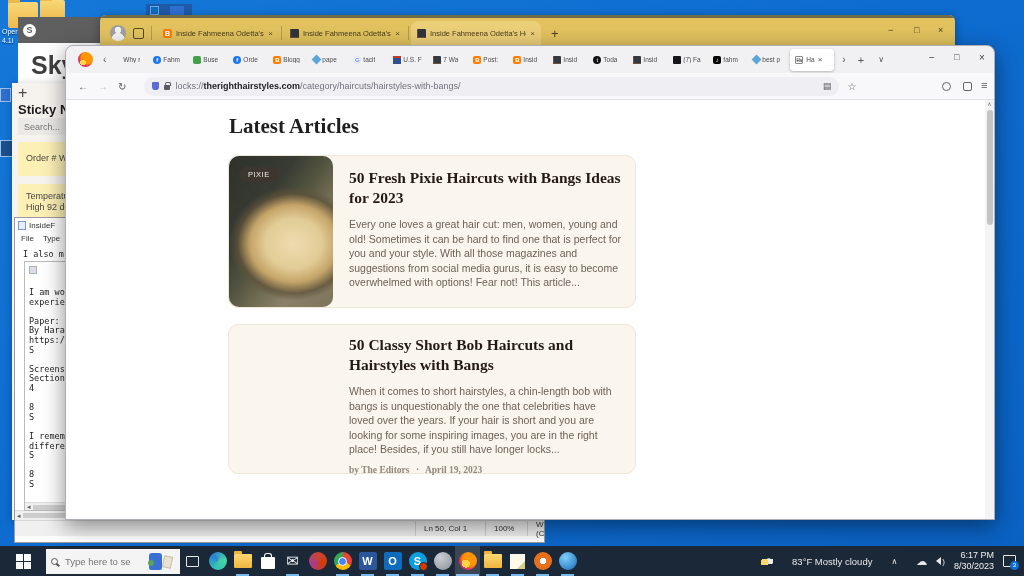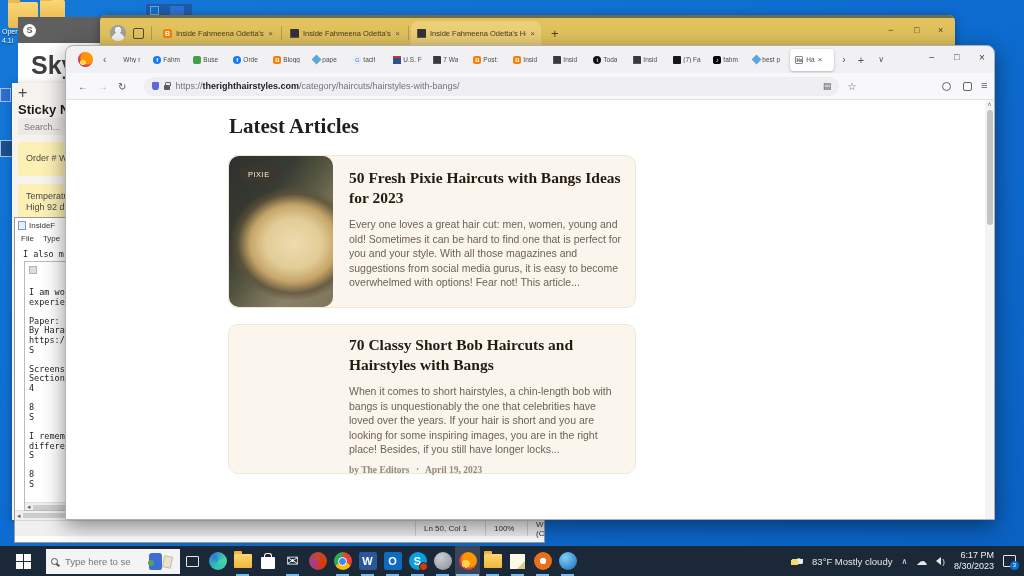--- a/index.html
+++ b/index.html
@@ -166,21 +166,21 @@
     background:#d83b01;border-radius:50%;border:1px solid #1b2838;}
   .i-gray{border-radius:50%;background:radial-gradient(circle at 35% 30%,#c9ced4,#8a9097);}
   .i-ffx{border-radius:50%;background:radial-gradient(circle at 38% 65%,#ffd54a 0 4px,transparent 4px),
       radial-gradient(circle at 60% 40%,#ff9500 0 7px,#f3522a 9px,#d6336c 10px);}
   .i-sticky{background:#fef8e7;width:15px;height:15px;position:relative;}
   .i-sticky:after{content:"";position:absolute;right:0;bottom:0;border:4px solid #d9c98f;
     border-left-color:transparent;border-top-color:transparent;}
   .i-compass{border-radius:50%;background:radial-gradient(circle at 50% 50%,#fff 0 3px,#e8701a 3px 9px);}
   .i-blue{border-radius:50%;background:radial-gradient(circle at 35% 30%,#7fd0f7,#1869b8);}
   .underl{position:absolute;bottom:0;height:2px;background:#76b9ed;}
-  .tray-txt{color:#e8e8e8;font-size:9.5px;}
+  .tray-txt{color:#e8e8e8;font-size:9.5px;margin-left:10px;}
   .clock{color:#f0f0f0;font-size:9px;line-height:11px;text-align:right;}
   .notif{width:13px;height:12px;border:1.2px solid #e8e8e8;border-radius:1px;position:relative;}
   .notif span{position:absolute;right:-4px;bottom:-4px;width:9px;height:9px;background:#0a6fd0;
     color:#fff;font-size:6px;border-radius:50%;text-align:center;line-height:9px;}
   .vol-tri{width:0;height:0;border-top:4px solid transparent;border-bottom:4px solid transparent;
     border-right:5px solid #e8e8e8;}
   .vol-w{color:#e8e8e8;font-size:8px;margin-left:1px;}
 </style>
 </head>
 <body>
@@ -399,21 +399,21 @@
       <span class="ff-ctl abs" style="left:913px;top:6px;">×</span>
     </div>
 
     <div class="ff-navbar">
       <span class="navg" style="margin-left:12px;">←</span>
       <span class="navg" style="margin-left:10px;color:#b6b6bc;">→</span>
       <span class="navg" style="margin-left:10px;">↻</span>
       <div class="ff-pill" style="margin-left:18px;width:695px;">
         <span class="shield"></span>
         <span class="lock"></span>
-        <span class="urltxt"><span>https://</span><b>therighthairstyles.com</b><span>/category/haircuts/hairstyles-with-bangs/</span></span>
+        <span class="urltxt"><span>locks://</span><b>therighthairstyles.com</b><span>/category/haircuts/hairstyles-with-bangs/</span></span>
         <span class="navg" style="margin-left:auto;font-size:9px;">▤</span>
       </div>
       <span class="navg" style="margin-left:8px;">☆</span>
       <span class="abs" style="left:876px;top:9px;width:9px;height:9px;border:1px solid #666;border-radius:50%;"></span>
       <span class="abs" style="left:897px;top:9px;width:9px;height:9px;border:1px solid #666;border-radius:2px;"></span>
       <span class="navg abs" style="left:915px;top:6px;font-size:11px;">≡</span>
     </div>
 
     <div class="ff-content" style="left:0;top:53px;width:928px;height:420px;">
       <div class="pg-head abs" style="left:163px;top:14px;">Latest Articles</div>
@@ -426,21 +426,21 @@
           <div class="card-title">50 Fresh Pixie Haircuts with Bangs Ideas for 2023</div>
           <div class="card-exc">Every one loves a great hair cut: men, women, young and old! Sometimes it can be hard to find one that is perfect for you and your style. With all those magazines and suggestions from social media gurus, it is easy to become overwhelmed with options! Fear not! This article...</div>
         </div>
       </div>
 
       <div class="card abs" style="left:162px;top:224px;width:408px;height:150px;align-items:center;">
         <div class="card-img img-bob">
           <span class="badge">BOB</span>
         </div>
         <div class="card-body">
-          <div class="card-title">70 Classy Short Bob Haircuts and Hairstyles with Bangs</div>
+          <div class="card-title">50 Classy Short Bob Haircuts and Hairstyles with Bangs</div>
           <div class="card-exc">When it comes to short hairstyles, a chin-length bob with bangs is unquestionably the one that celebrities have loved over the years. If your hair is short and you are looking for some inspiring images, you are in the right place! Besides, if you still have longer locks...</div>
           <div class="card-by">
             <span>by The Editors</span>
             <span style="margin:0 4px;">·</span>
             <span>April 19, 2023</span>
           </div>
         </div>
       </div>
 
       <div class="ff-vscroll abs" style="right:0;top:0;width:9px;height:420px;">

